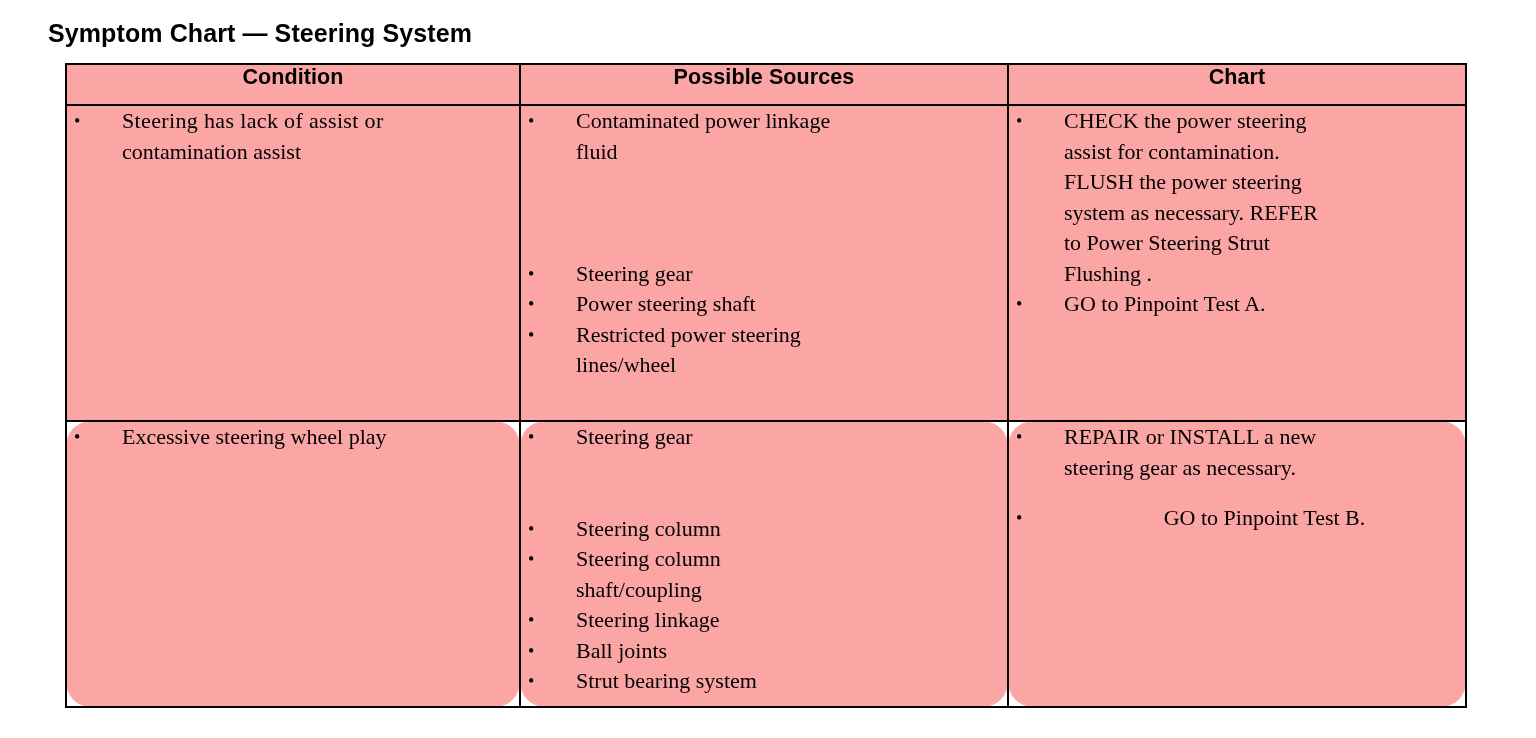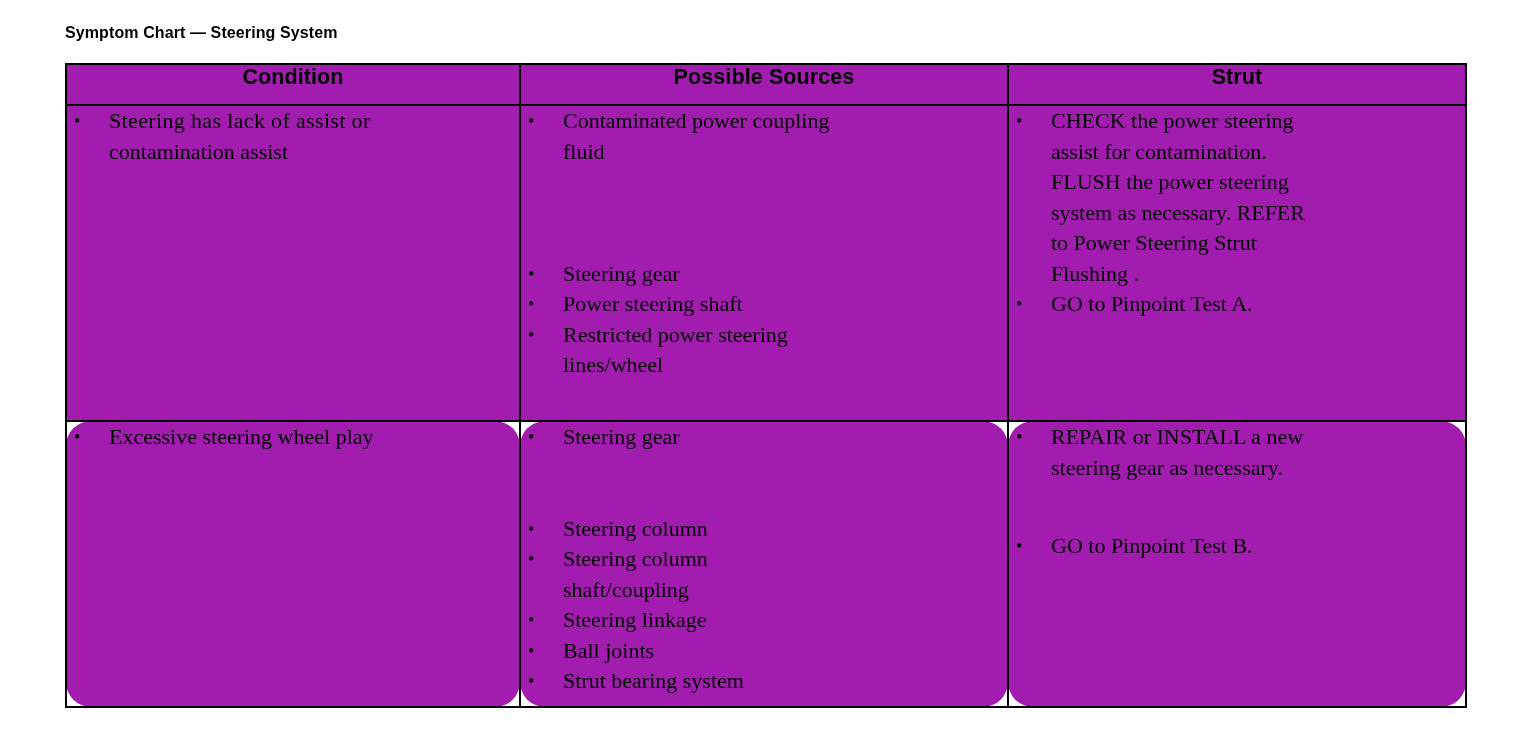--- a/index.html
+++ b/index.html
@@ -14,46 +14,46 @@
     position: relative;
     overflow: hidden;
     font-family: "Liberation Serif", "DejaVu Serif", serif;
     color: #000000;
     -webkit-font-smoothing: none;
   }
 
   
   #page-title {
     position: absolute;
-    left: 65px;
+    left: 48px;
     top: 20px;
     font-family: "Liberation Sans", "DejaVu Sans", sans-serif;
     font-weight: bold;
-    font-size: 16px;
+    font-size: 25px;
     line-height: 26px;
     letter-spacing: 0.1px;
     white-space: nowrap;
   }
 
   
   #symptom-table {
     position: absolute;
     left: 65px;
     top: 63px;
     width: 1400px;
     height: 640px;
     border-collapse: collapse;
     table-layout: fixed;
     border: 2px solid #000;
   }
   #symptom-table td, #symptom-table th {
     border: 2px solid #000;
     padding: 0;
     vertical-align: top;
-    background: #a21caf;
+    background: #fca5a5;
   }
 
   
   col.c-condition { width: 454px; }
   col.c-sources   { width: 488px; }
   col.c-action    { width: 458px; }
 
   
   thead th {
     height: 39px;
@@ -74,35 +74,35 @@
   tbody tr.row-1 td { height: 314px; }
   tbody tr.row-2 td { height: 284px; border-radius: 25px; }
 
   ul.bullets {
     list-style: none;
     margin: 0;
     padding: 0;
   }
   ul.bullets > li {
     position: relative;
-    padding-left: 42px;
+    padding-left: 55px;
     font-size: 22px;
     line-height: 30.5px;
     margin: 0;
   }
   ul.bullets > li::before {
     content: "\2022";
     position: absolute;
     left: 7px;
     top: 0;
     font-size: 18px;
     line-height: 30.5px;
   }
   
-  ul.bullets > li.gap-1 { margin-top: 48px; }
+  ul.bullets > li.gap-1 { margin-top: 20px; text-align: center; }
   ul.bullets > li.gap-2 { margin-top: 61px; }
   ul.bullets > li.gap-3 { margin-top: 91.5px; }
 
   
   li .justified-line {
     display: block;
     letter-spacing: 0.35px;
   }
   li .line { display: block; }
 </style>
@@ -114,38 +114,38 @@
 <table id="symptom-table">
   <colgroup>
     <col class="c-condition">
     <col class="c-sources">
     <col class="c-action">
   </colgroup>
   <thead>
     <tr>
       <th>Condition</th>
       <th>Possible Sources</th>
-      <th>Strut</th>
+      <th>Chart</th>
     </tr>
   </thead>
   <tbody id="table-body">
 
   <tr class="row-1">
         <td>
           <ul class="bullets">
             <li>
               <span class="justified-line">Steering has lack of assist or</span>
               <span class="line">contamination assist</span>
             </li>
           </ul>
         </td>
         <td>
           <ul class="bullets">
             <li>
-              <span class="line">Contaminated power coupling</span>
+              <span class="line">Contaminated power linkage</span>
               <span class="line">fluid</span>
             </li>
             <li class="gap-3">
               <span class="line">Steering gear</span>
             </li>
             <li>
               <span class="line">Power steering shaft</span>
             </li>
             <li>
               <span class="line">Restricted power steering</span>

